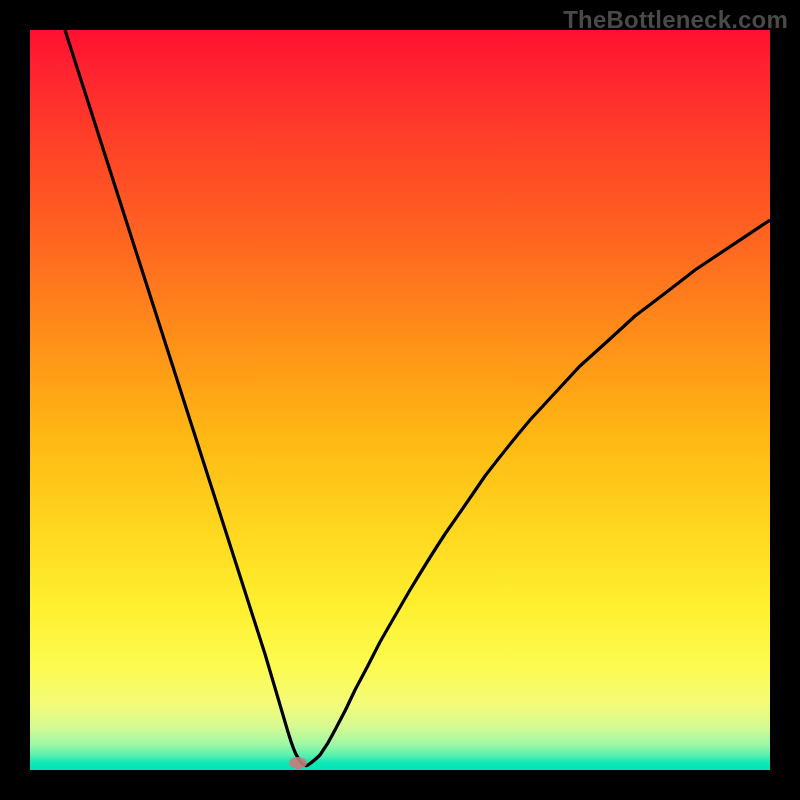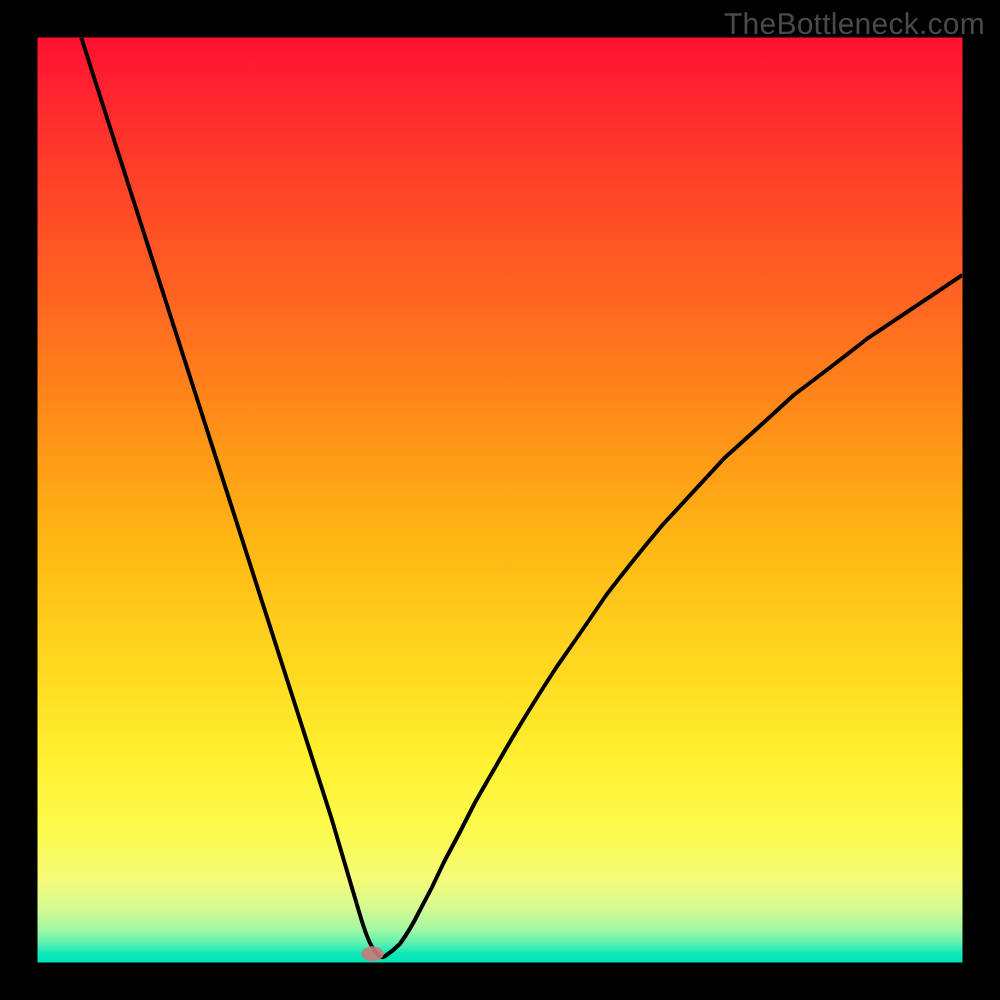--- a/index.html
+++ b/index.html
@@ -58,21 +58,21 @@
     border-radius: 50%;
     background: #c97b7b;
     opacity: 0.9;
   }
   .watermark {
     position: absolute;
     top: 6px;
     right: 12px;
     color: #4a4a4a;
     font-size: 24px;
-    font-weight: 400;
+    font-weight: 700;
     letter-spacing: 0.2px;
   }
 </style>
 </head>
 <body>
 
 <div class="watermark">TheBottleneck.com</div>
 
 <div class="frame">
   <div class="gradient"></div>

